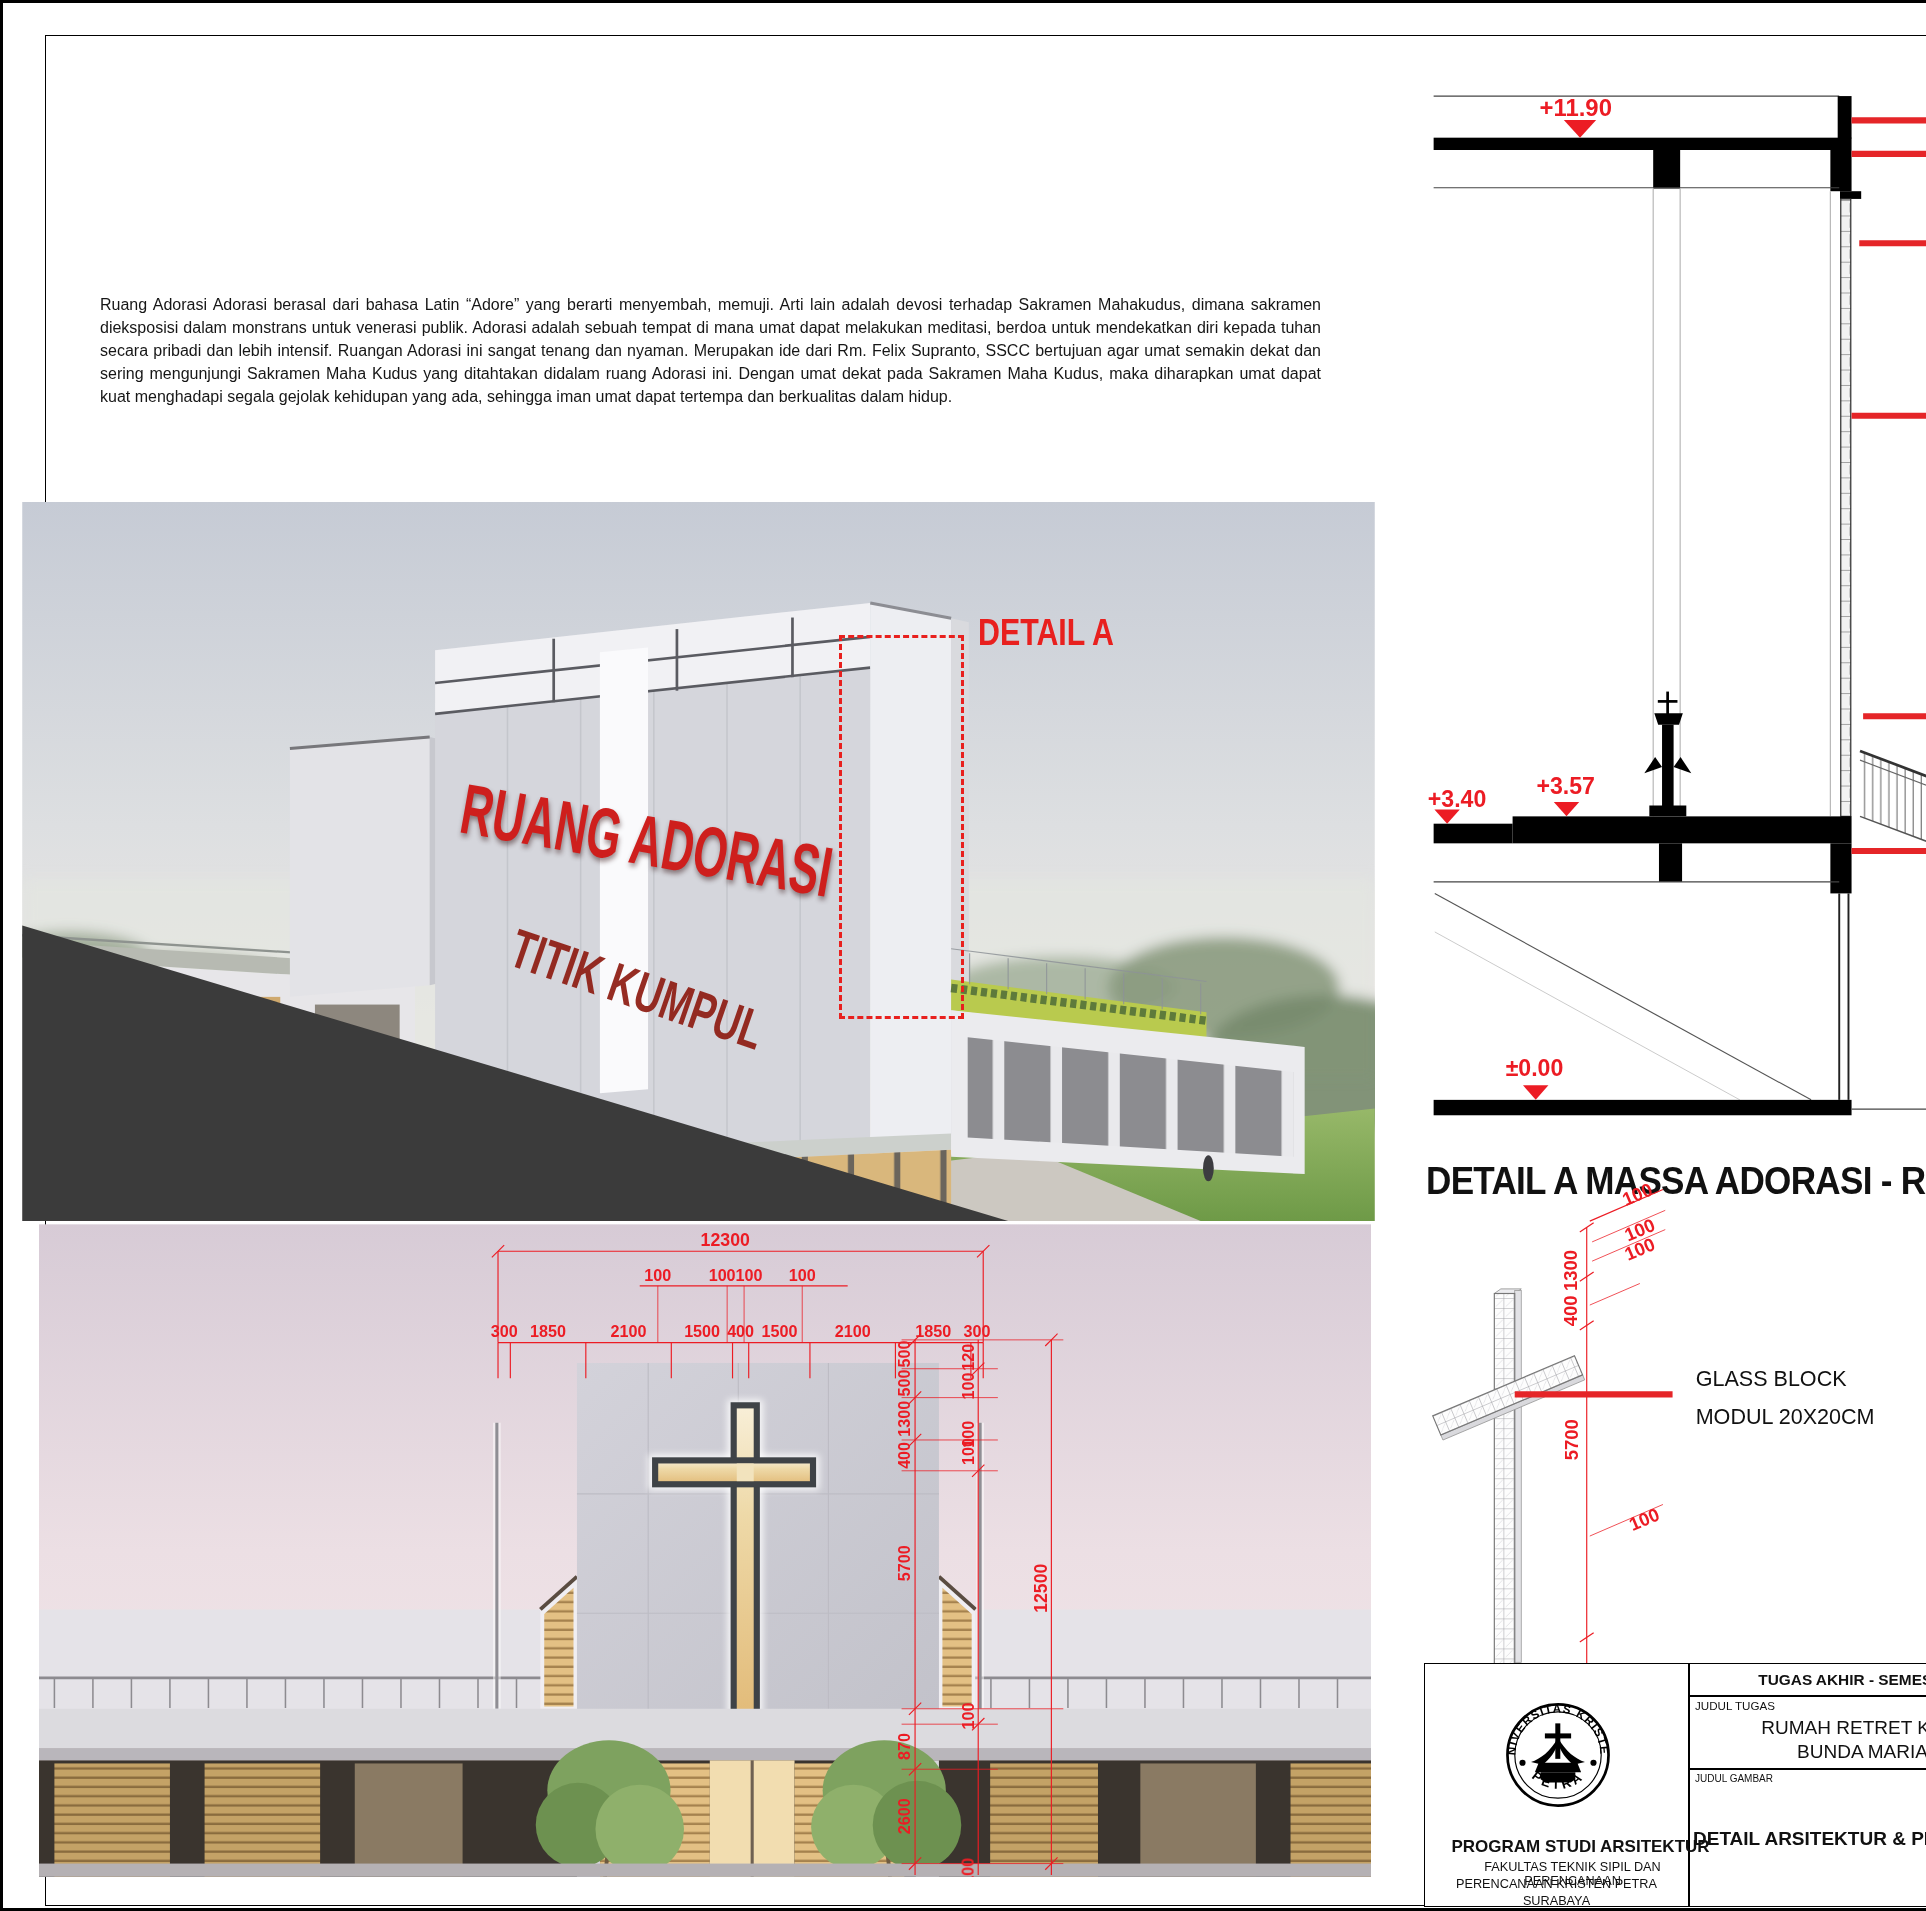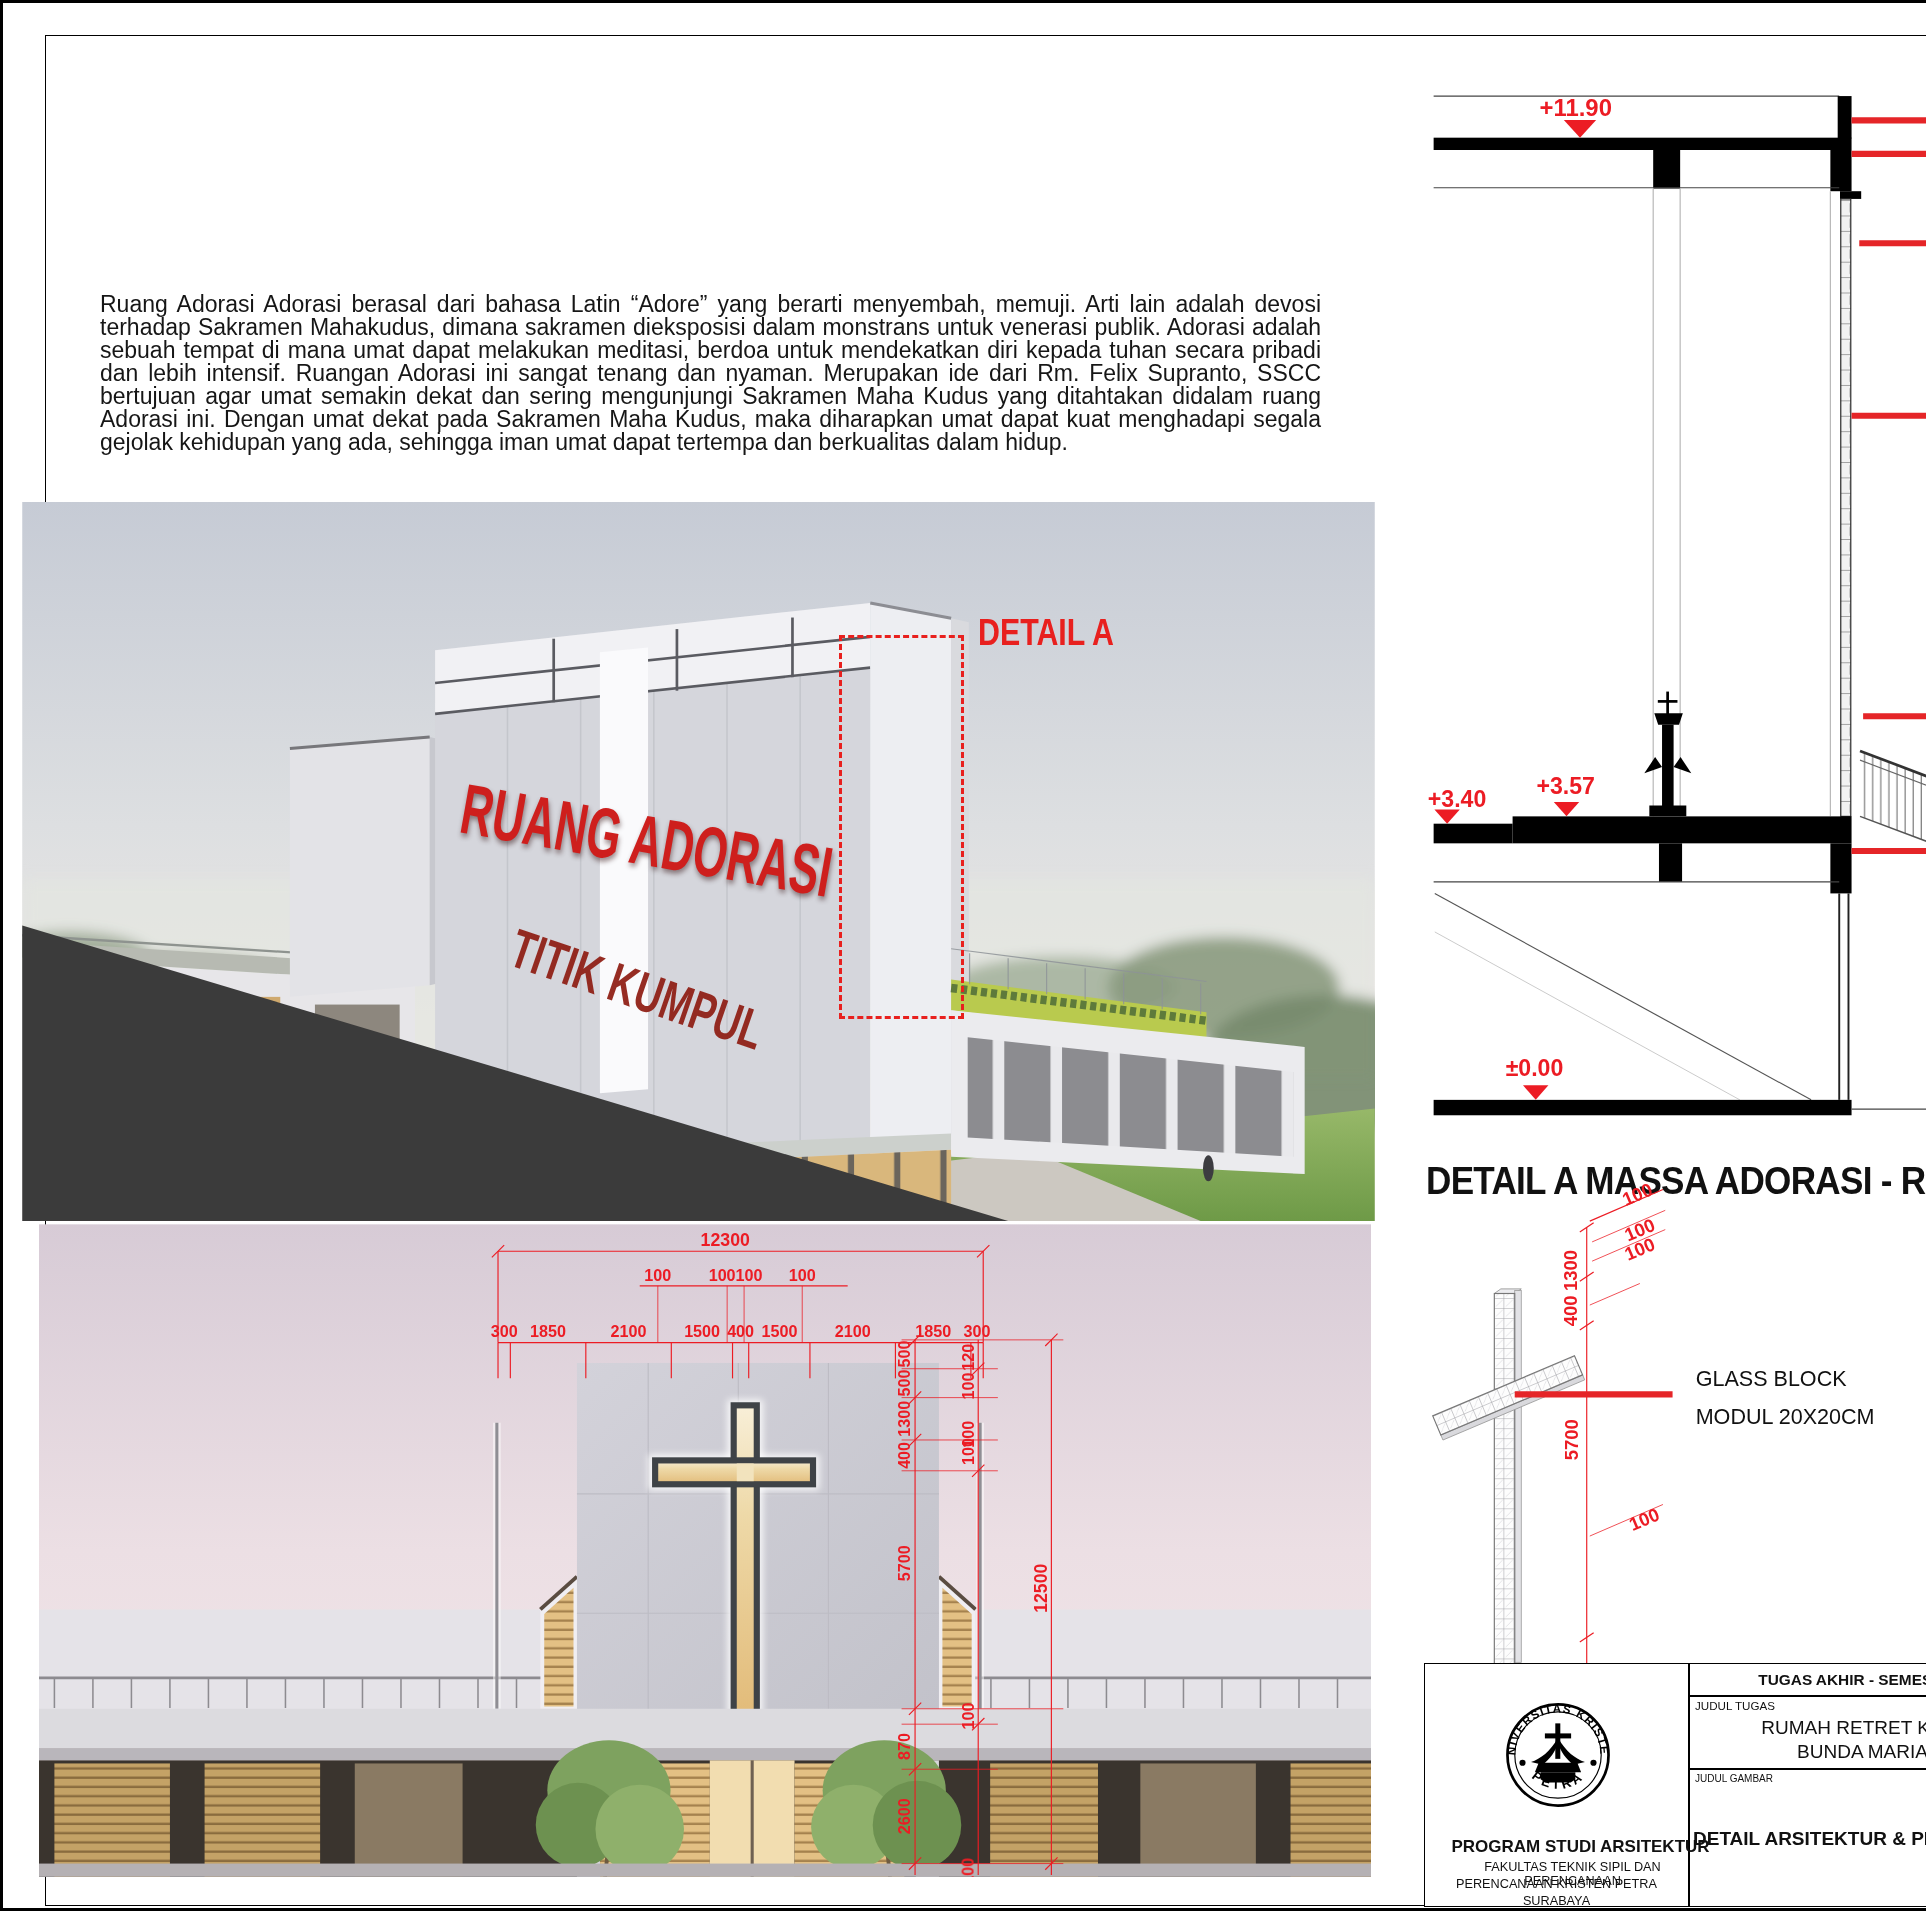--- a/index.html
+++ b/index.html
@@ -1,20 +1,20 @@
 <!DOCTYPE html>
 <html style="font-size:6.2px"><head>
 <meta charset="utf-8">
 <style>
   html,body{margin:0;padding:0;background:#888;}
   #page{position:relative;width:2703px;height:1911px;background:#fff;border:3.9px solid #000;box-sizing:border-box;overflow:hidden;font-family:"Liberation Sans",sans-serif;color:#111;}
   .abs{position:absolute;}
   .frame{position:absolute;left:42px;top:32px;width:2625px;height:1869px;border:1.2px solid #000;}
   .h1{font-weight:bold;font-size:38px;letter-spacing:-0.8px;white-space:nowrap;}
-  .para{font-size:23px;line-height:23px;text-align:justify;color:#161616;}
+  .para{font-size:16px;line-height:23px;text-align:justify;color:#161616;}
   .fig{position:absolute;overflow:hidden;}
   .cond{display:inline-block;transform-origin:left bottom;white-space:nowrap;font-weight:bold;}
   .capwhite{color:#fff;}
   svg text{font-family:"Liberation Sans",sans-serif;}
   .dimtxt{fill:#EC1C24;font-weight:bold;}
   .lbltxt{fill:#111;}
   .lvltxt{fill:#EC1C24;font-weight:bold;}
 </style>
 </head>
 <body>

